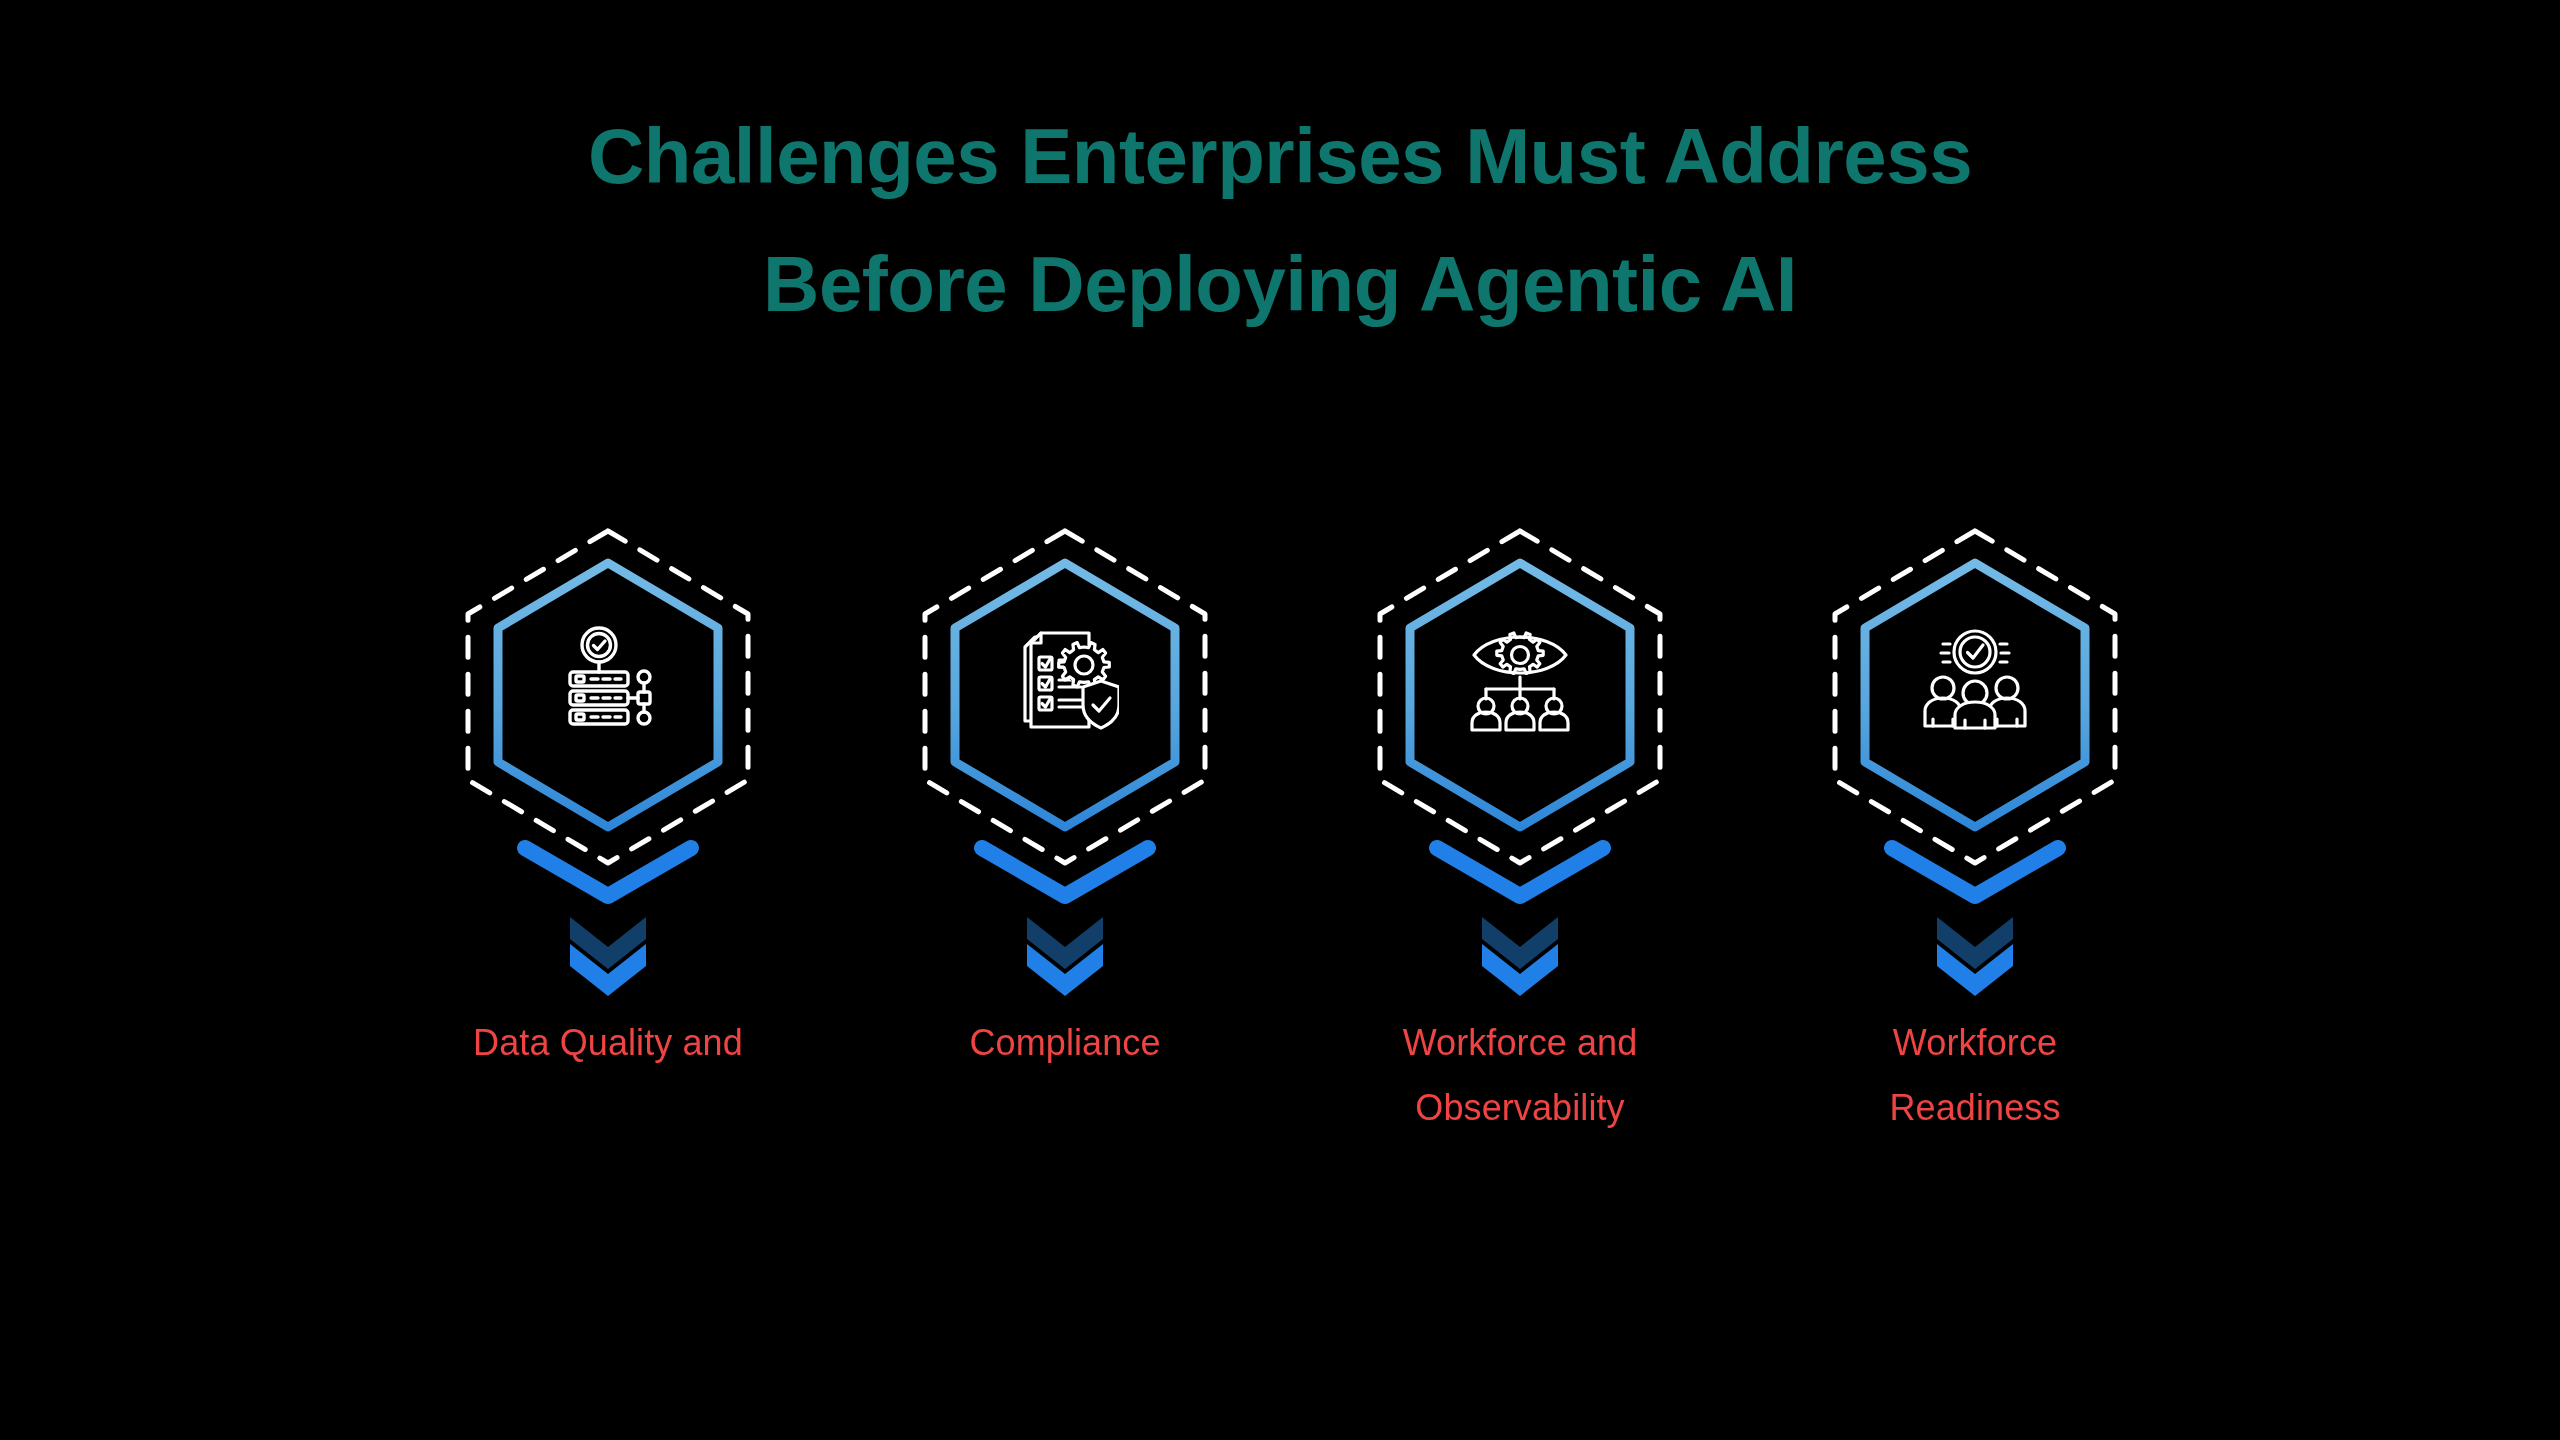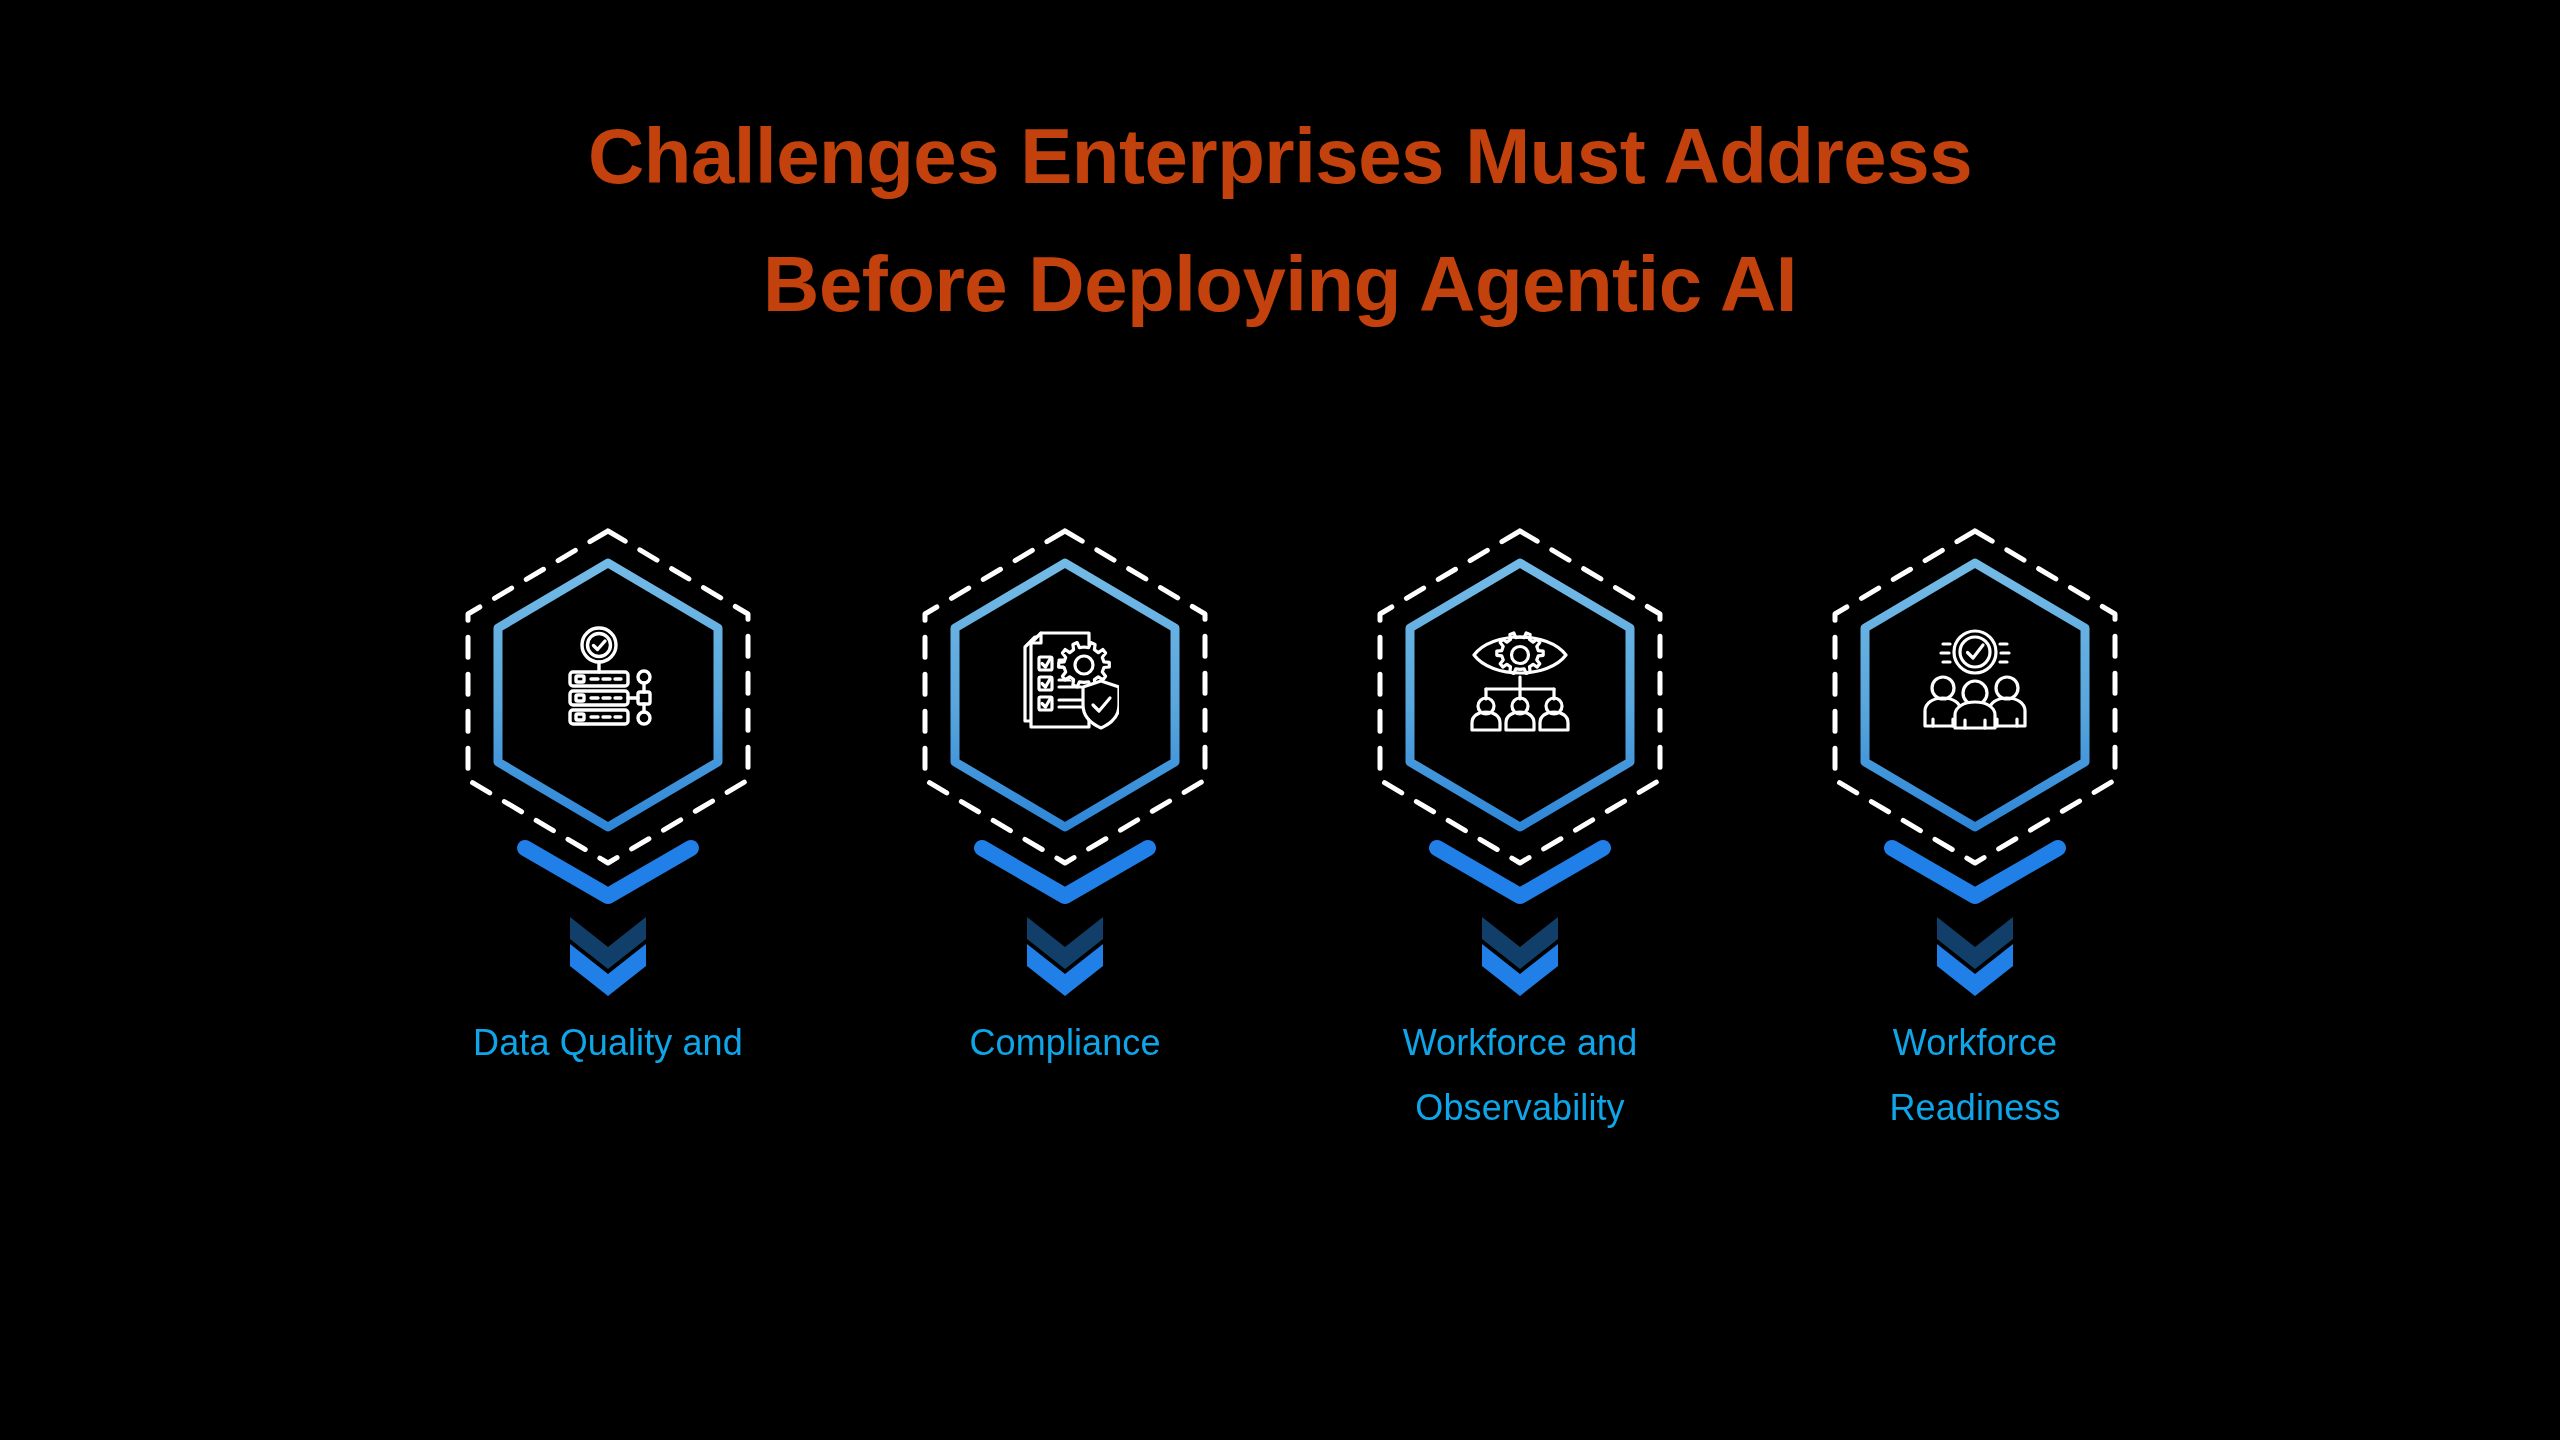--- a/index.html
+++ b/index.html
@@ -24,21 +24,21 @@
   
   .title-block {
     position: absolute;
     top: 92px;
     left: 0;
     width: 2560px;
     text-align: center;
   }
   .title-line {
     display: block;
-    color: #c2410c;
+    color: #0f766e;
     font-family: "Liberation Sans", sans-serif;
     font-weight: bold;
     font-size: 78px;
     line-height: 128px;
     letter-spacing: -0.5px;
     white-space: nowrap;
   }
 
   
   .cards {
@@ -95,21 +95,21 @@
   .chevrons svg { display: block; width: 120px; height: 110px; }
 
   
   .card-label {
     position: absolute;
     top: 495px;
     left: 50%;
     margin-left: -190px;
     width: 380px;
     text-align: center;
-    color: #0ea5e9;
+    color: #ef4444;
     font-family: "Liberation Sans", sans-serif;
     font-size: 36px;
     font-weight: normal;
     line-height: 65px;
     letter-spacing: 0.1px;
   }
   .card-label .lbl-line { display: block; white-space: nowrap; }
 </style>
 </head>
 <body>

